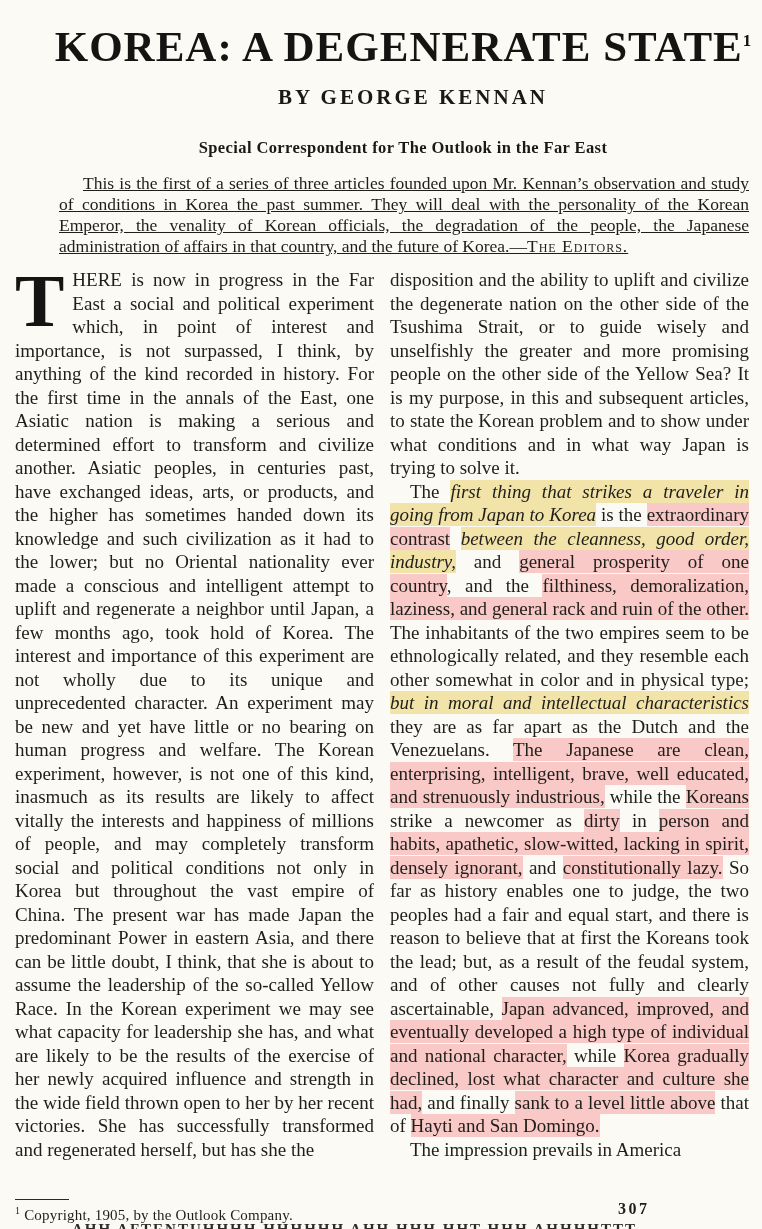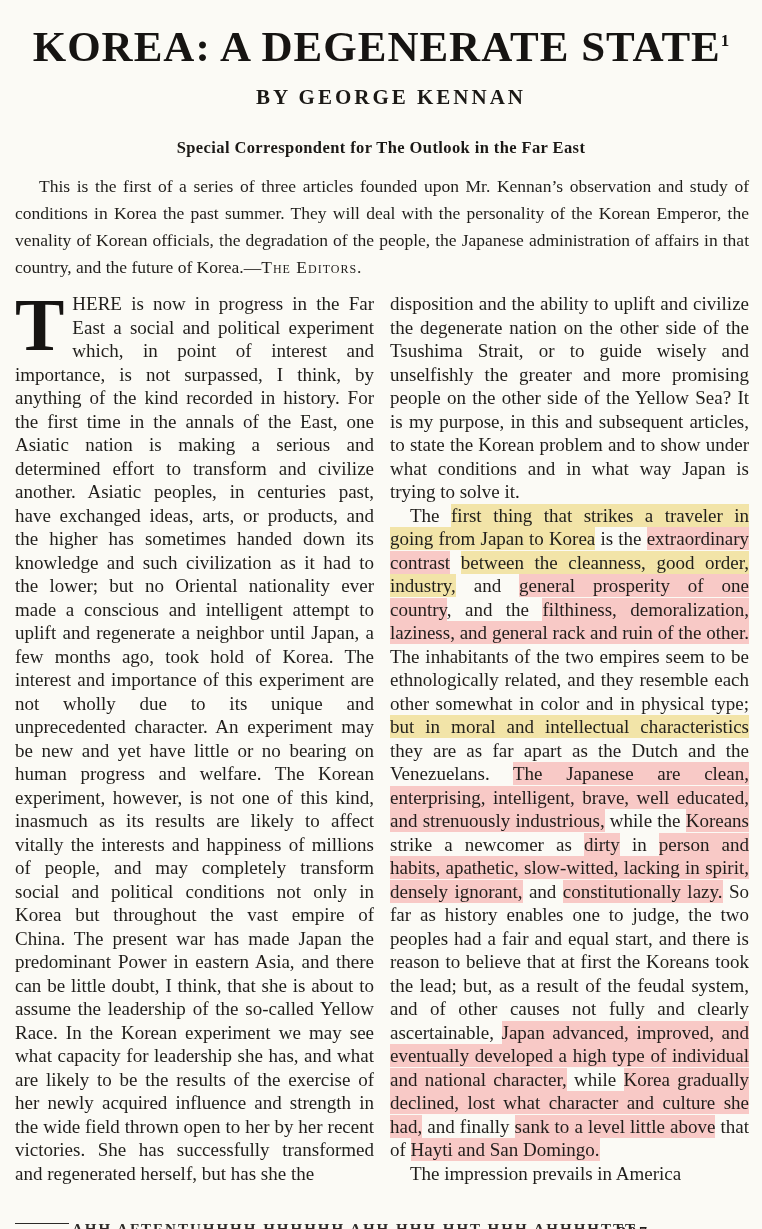--- a/index.html
+++ b/index.html
@@ -5,21 +5,21 @@
   html,body{margin:0;padding:0;}
   body{
     width:762px;height:1229px;
     background:#fbfaf5;
     font-family:"Liberation Serif","DejaVu Serif",serif;
     color:#201e1b;
     position:relative;
     overflow:hidden;
   }
   .page{width:762px;height:1229px;position:relative;}
-  .masthead{padding-top:24px;}
+  .masthead{padding-top:24px;padding-left:44px;}
   .title{
     text-align:center;
     font-weight:bold;
     font-size:43px;
     letter-spacing:1px;
     line-height:1.05;
     color:#161412;
     white-space:nowrap;
   }
   .title .fn-mark{
@@ -40,24 +40,25 @@
   .subtitle{
     text-align:center;
     font-weight:bold;
     font-size:16.5px;
     letter-spacing:0.4px;
     margin-top:28px;
     color:#1b1916;
   }
   .editors-note{
     font-size:17.5px;
-    line-height:27px;
+    line-height:21px;
     text-align:justify;
     margin:15px 13px 5px 15px;
     text-indent:24px;
+    text-decoration:underline;
   }
   .editors-note .signature{
     font-variant:small-caps;
     letter-spacing:1px;
   }
   .columns{
     display:flex;
     gap:16px;
     margin:11px 13px 0 15px;
     height:956px;
@@ -77,21 +78,21 @@
   }
   .body-para.indent{text-indent:20px;}
   .dropcap{
     float:left;
     font-size:74px;
     line-height:56px;
     font-weight:bold;
     padding:5px 8px 0 0;
     color:#161412;
   }
-  .hl-y{background:var(--hl-yellow,#f2e4a8);box-decoration-break:clone;-webkit-box-decoration-break:clone;padding:1px 0;}
+  .hl-y{background:var(--hl-yellow,#f2e4a8);box-decoration-break:clone;-webkit-box-decoration-break:clone;padding:1px 0;font-style:italic;}
   .hl-p{background:var(--hl-pink,#f8c9c6);box-decoration-break:clone;-webkit-box-decoration-break:clone;padding:1px 0;}
   .footnote-block{margin-top:16px;}
   .footnote-rule{
     width:54px;
     border-top:1.5px solid #2c2a27;
     margin-bottom:5px;
   }
   .footnote{
     font-size:15px;
     margin:0;

